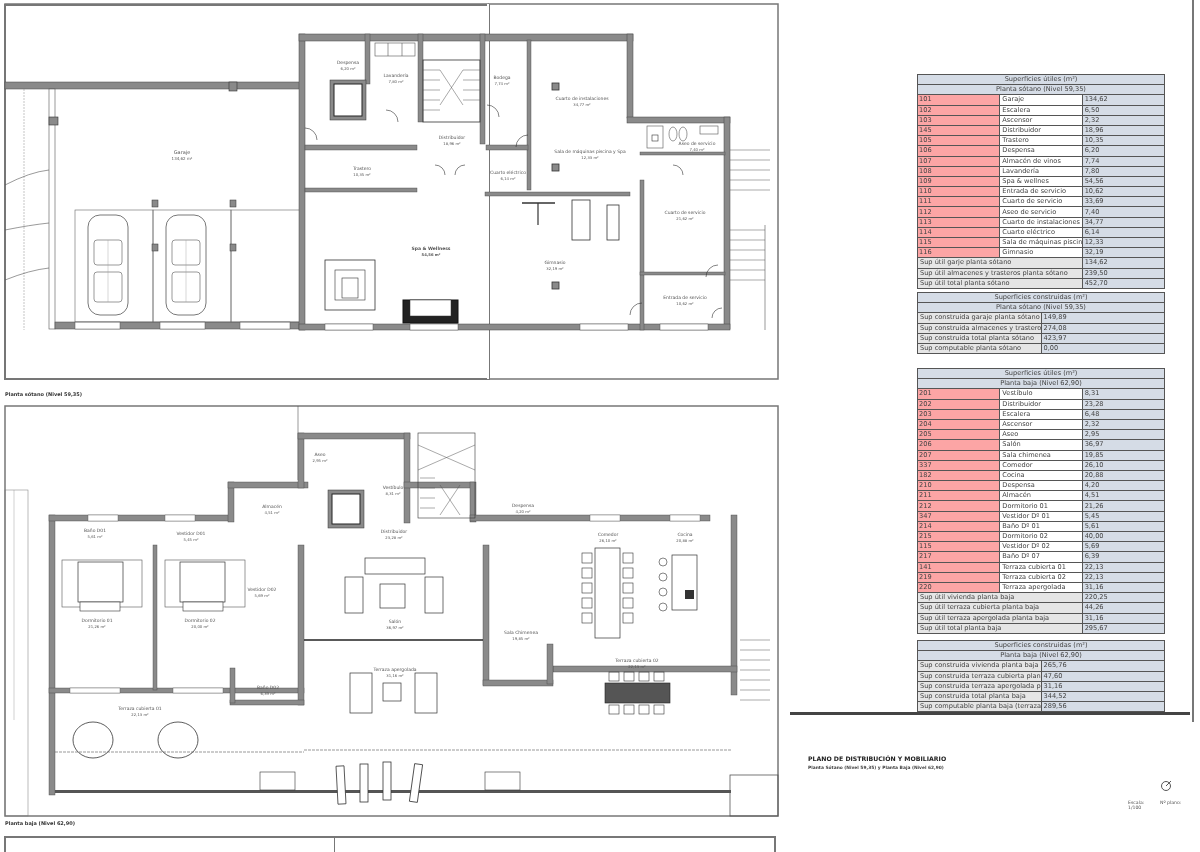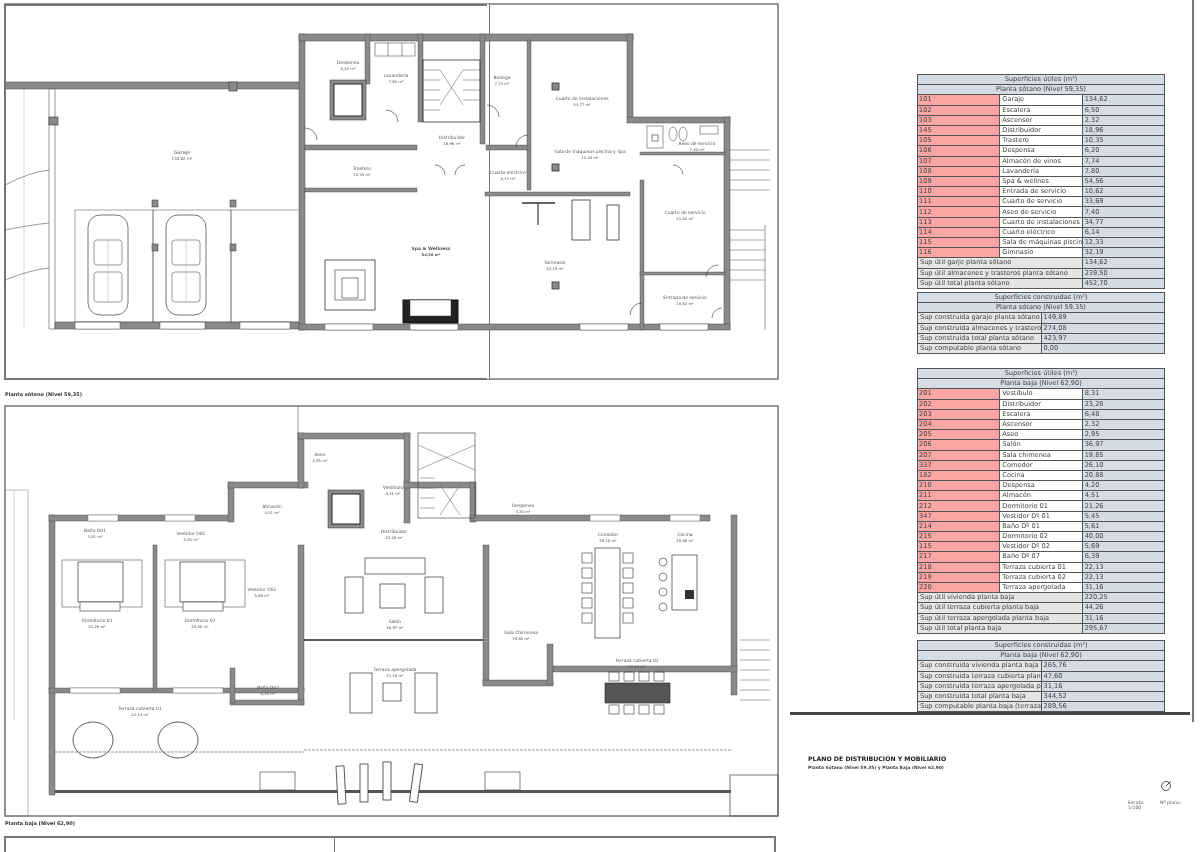--- a/index.html
+++ b/index.html
@@ -605,21 +605,21 @@
         <td class="code">115</td>
         <td class="name">Vestidor Dº 02</td>
         <td class="val">5,69</td>
       </tr>
       <tr>
         <td class="code">217</td>
         <td class="name">Baño Dº 07</td>
         <td class="val">6,39</td>
       </tr>
       <tr>
-        <td class="code">218</td>
+        <td class="code">141</td>
         <td class="name">Terraza cubierta 01</td>
         <td class="val">22,13</td>
       </tr>
       <tr>
         <td class="code">219</td>
         <td class="name">Terraza cubierta 02</td>
         <td class="val">22,13</td>
       </tr>
       <tr>
         <td class="code">220</td>

